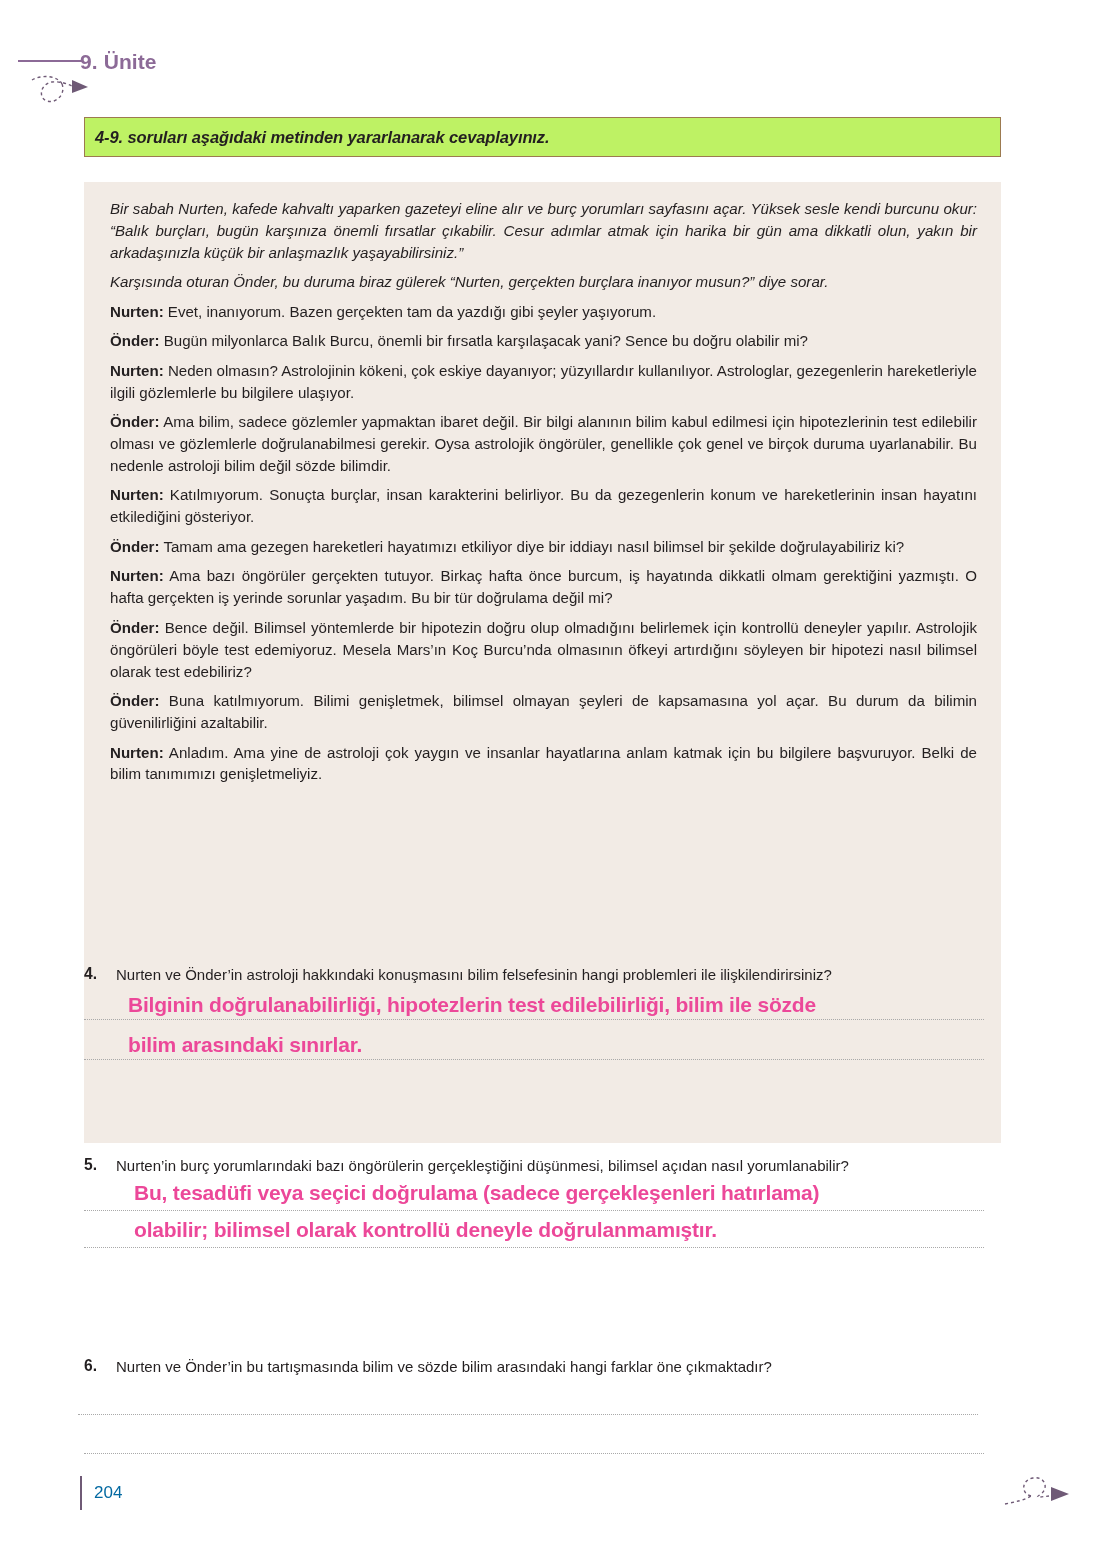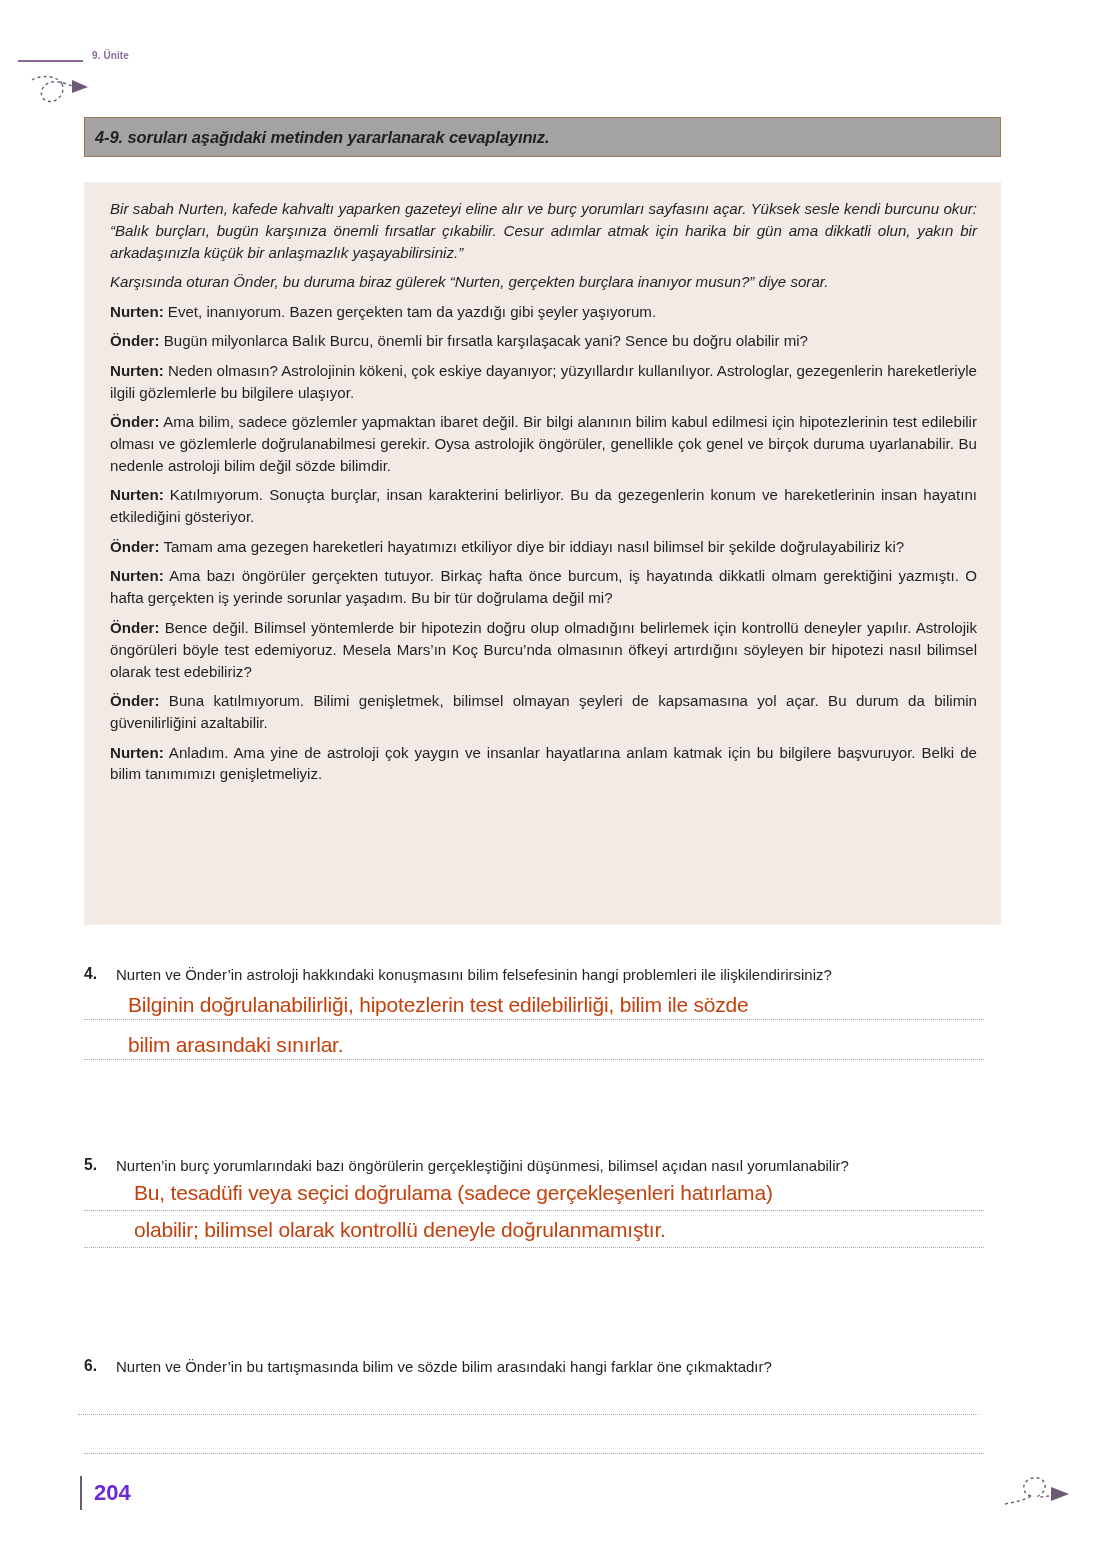--- a/index.html
+++ b/index.html
@@ -13,42 +13,42 @@
   }
   .page { position: relative; width: 1105px; height: 1559px; }
 
   
   .header { position: absolute; left: 0; top: 34px; width: 420px; height: 70px; }
   .header-rule {
     position: absolute; left: 18px; top: 26px; width: 65px; height: 2px;
     background: #8c6a97;
   }
   .header-label {
-    position: absolute; left: 92px; top: 16px;
-    font-size: 10px; font-weight: 700; color: #8c6a97;
+    position: absolute; left: 80px; top: 16px;
+    font-size: 21px; font-weight: 700; color: #8c6a97;
     letter-spacing: .1px; white-space: nowrap;
   }
   .header-doodle { position: absolute; left: 28px; top: 36px; width: 70px; height: 40px; }
   .footer-doodle { position: absolute; left: 1003px; top: 1470px; width: 80px; height: 45px; }
 
   
   .instruction-box {
     position: absolute; left: 84px; top: 117px; width: 917px; height: 40px;
-    background: #a3a3a3; border: 1.3px solid #9c7a50;
+    background: #bef264; border: 1.3px solid #9c7a50;
     display: flex; align-items: center;
   }
   .instruction-text {
     padding-left: 10px;
     font-size: 16.5px; font-style: italic; font-weight: 700;
     color: #231f20; letter-spacing: -0.1px; white-space: nowrap;
   }
 
   
   .passage {
-    position: absolute; left: 84px; top: 182px; width: 917px; height: 743px;
+    position: absolute; left: 84px; top: 182px; width: 917px; height: 961px;
     background: #f2ebe5; padding: 16px 24px 10px 26px;
   }
   .passage p {
     font-size: 15.1px; line-height: 1.455; text-align: justify;
     color: #231f20; margin-bottom: 7.5px;
   }
   .passage p.intro { font-style: italic; }
   .passage .spk { font-weight: 700; }
 
   
@@ -64,21 +64,21 @@
   .answer-block { position: relative; margin-top: 8px; }
   .ans-line {
     position: relative; height: 38px; width: 900px;
   }
   .ans-rule {
     position: absolute; left: 0; width: 900px; height: 0;
     border-bottom: 1.4px dotted #a9a9a9;
   }
   .ans-text {
     position: absolute; left: 44px;
-    font-size: 21px; font-weight: 400; color: #c2410c;
+    font-size: 21px; font-weight: 700; color: #ec4899;
     letter-spacing: -0.2px; white-space: nowrap;
   }
 
   
   #q4 { left: 84px; top: 964px; }
   #q4 .ans-line { height: 40px; }
   #q4 .ans-rule { top: 26px; }
   #q4 .ans-text { top: 0px; }
 
   
@@ -93,21 +93,21 @@
   #q6 .answer-block { margin-top: 10px; }
   #q6 .ans-line { height: 39px; }
   #q6 .ans-rule { top: 27px; }
   #q6 .ans-text { top: 0px; left: 46px; }
   #q6 .ans-line:first-child .ans-rule { left: -6px; }
 
   
   .footer { position: absolute; left: 80px; top: 1473px; height: 40px; display: flex; align-items: center; }
   .footer-bar { width: 2px; height: 34px; background: #6f5a76; }
   .page-number {
-    margin-left: 12px; font-size: 22px; font-weight: 700; color: #6d28d9;
+    margin-left: 12px; font-size: 17px; font-weight: 400; color: #0369a1;
   }
 </style>
 </head>
 <body>
 
 <div class="page">
 
   <div class="header">
     <div class="header-rule"></div>
     <div class="header-label">9. Ünite</div>

